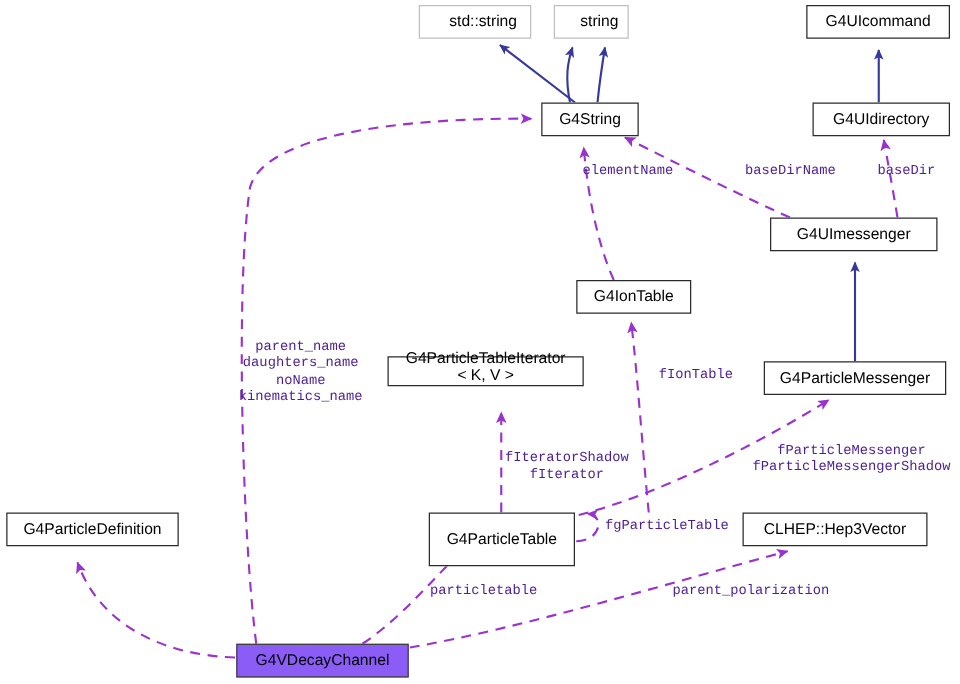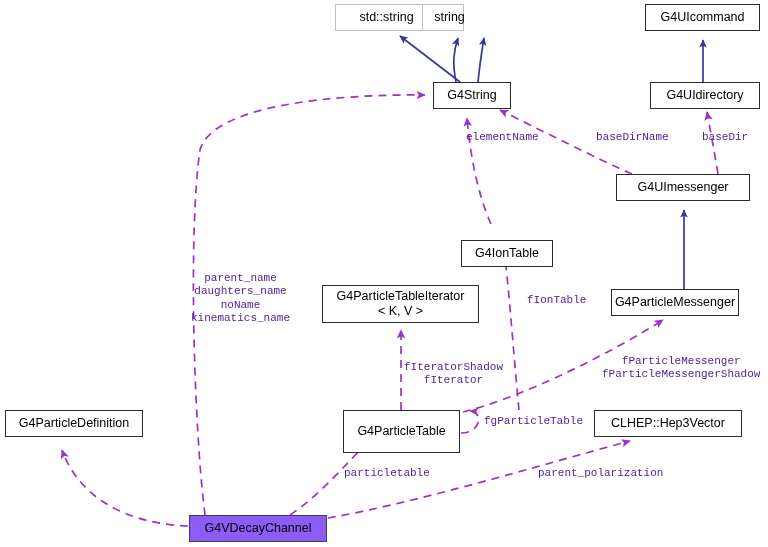--- a/index.html
+++ b/index.html
@@ -110,50 +110,50 @@
       <path d="M 290,515 C 320,495 345,465 366,444" marker-end="url(#use-arrow)"></path>
 
       <path d="M 328,518 C 420,502 540,465 630,441" marker-end="url(#use-arrow)"></path>
     </g>
   </svg>
 
   <div class="node-box light" style="left:335px; top:4px; width:90px; height:27px;">
     <span class="node-label-line">std::string</span>
   </div>
 
-  <div class="node-box light" style="left:422px; top:4px; width:42px; height:27px;">
+  <div class="node-box light" style="left:443px; top:4px; width:60px; height:27px;">
     <span class="node-label-line">string</span>
   </div>
 
   <div class="node-box bold" style="left:645px; top:4px; width:115px; height:27px;">
     <span class="node-label-line">G4UIcommand</span>
   </div>
 
   <div class="node-box bold" style="left:433px; top:82px; width:78px; height:27px;">
     <span class="node-label-line">G4String</span>
   </div>
 
   <div class="node-box bold" style="left:650px; top:82px; width:110px; height:27px;">
     <span class="node-label-line">G4UIdirectory</span>
   </div>
 
   <div class="node-box bold" style="left:616px; top:174px; width:134px; height:27px;">
     <span class="node-label-line">G4UImessenger</span>
   </div>
 
-  <div class="node-box bold" style="left:461px; top:224px; width:92px; height:27px;margin-top:16px;">
+  <div class="node-box bold" style="left:461px; top:224px; width:92px; height:27px;">
     <span class="node-label-line">G4IonTable</span>
   </div>
 
-  <div class="node-box bold" style="left:322px; top:285px; width:157px; height:38px;">
+  <div class="node-box bold" style="left:310px; top:285px; width:157px; height:24px;justify-content:flex-end;">
     <span class="node-label-line">G4ParticleTableIterator</span>
     <span class="node-label-line">&lt; K, V &gt;</span>
   </div>
 
-  <div class="node-box bold" style="left:611px; top:289px; width:128px; height:27px;">
+  <div class="node-box bold" style="left:611px; top:289px; width:146px; height:27px;">
     <span class="node-label-line">G4ParticleMessenger</span>
   </div>
 
   <div class="node-box bold" style="left:5px; top:410px; width:138px; height:27px;">
     <span class="node-label-line">G4ParticleDefinition</span>
   </div>
 
   <div class="node-box bold" style="left:343px; top:410px; width:117px; height:43px;">
     <span class="node-label-line">G4ParticleTable</span>
   </div>

